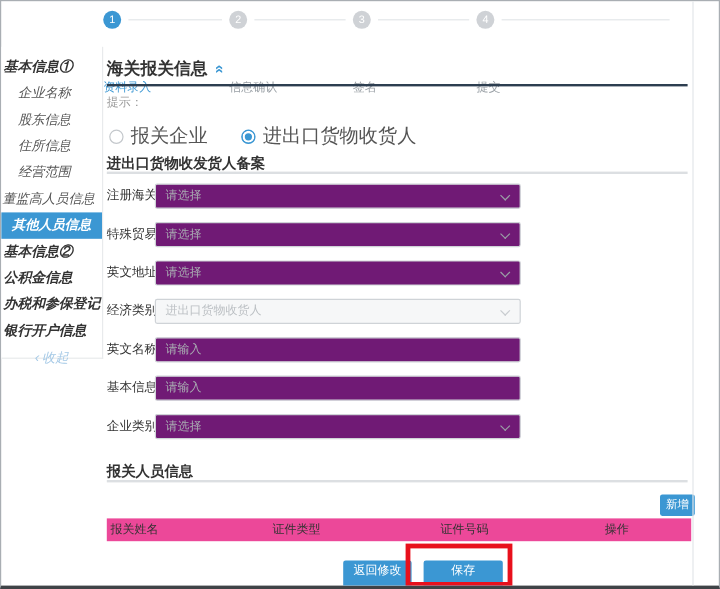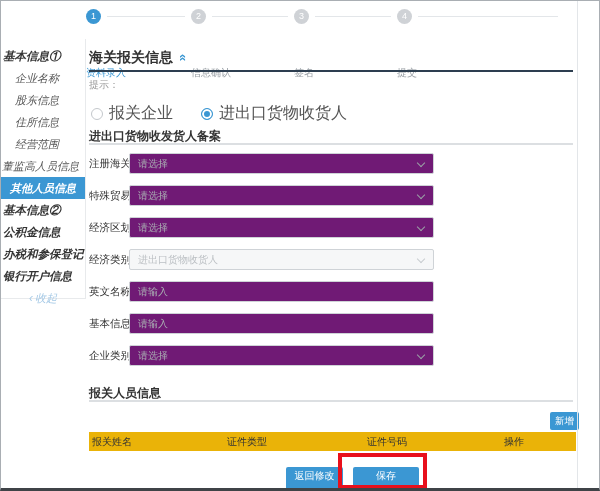--- a/index.html
+++ b/index.html
@@ -47,21 +47,21 @@
   .req { color:#e0302d; margin-left:3px; }
   .control { position:absolute; left:40px; top:0; width:305px; height:21px; border:1px solid #cfd3d7;
     border-radius:2px; background:#701a75; font-size:10px; color:#a9adb2; line-height:19px; padding:0 8px; cursor:pointer; }
   .control.disabled { background:#f6f7f8; color:#bcc0c4; cursor:default; }
   .chevron { position:absolute; right:9px; top:6px; width:6px; height:6px;
     border-right:1px solid #9aa0a6; border-bottom:1px solid #9aa0a6; transform:rotate(45deg); }
   .control.disabled .chevron { border-color:#c8ccd0; }
   
   .add-btn { position:absolute; top:411px; left:461px; width:29px; height:18px; background:#3b97d3; color:#fff;
     font-size:9.5px; line-height:18px; text-align:center; border-radius:2px; cursor:pointer; }
-  .table-head { position:absolute; top:431px; left:0; width:487px; height:19px; background:#eab308; }
+  .table-head { position:absolute; top:431px; left:0; width:487px; height:19px; background:#ec4899; }
   .th { position:absolute; top:0; font-size:10px; color:#333; line-height:19px; }
   .th.c0 { left:3px; } .th.c1 { left:138px; } .th.c2 { left:278px; } .th.c3 { left:415px; }
   
   .foot-btn { position:absolute; top:466px; height:26px; background:#3b97d3; color:#fff; font-size:10px;
     line-height:18px; text-align:center; border-radius:2px; cursor:pointer; }
   #back-btn { left:197px; width:57px; }
   #save-btn { left:264px; width:66px; }
   .annotation { position:absolute; left:249px; top:452px; width:89px; height:36px;
     border:4px solid #e8101c; pointer-events:none; }
   .content-edge { position:absolute; left:576px; top:0; width:1px; height:491px; background:#e3e6e9; }
@@ -135,21 +135,21 @@
         </div>
       </div>
       <div class="form-row">
         <div class="form-label"><span>特殊贸易区域</span><span class="req">*</span></div>
         <div class="control">
           <span>请选择</span>
           <span class="chevron"></span>
         </div>
       </div>
       <div class="form-row">
-        <div class="form-label"><span>经济区划</span><span class="req">*</span></div>
+        <div class="form-label"><span>英文地址</span><span class="req">*</span></div>
         <div class="control">
           <span>请选择</span>
           <span class="chevron"></span>
         </div>
       </div>
       <div class="form-row">
         <div class="form-label"><span>经济类别</span><span class="req">*</span></div>
         <div class="control disabled">
           <span>进出口货物收货人</span>
           <span class="chevron"></span>

